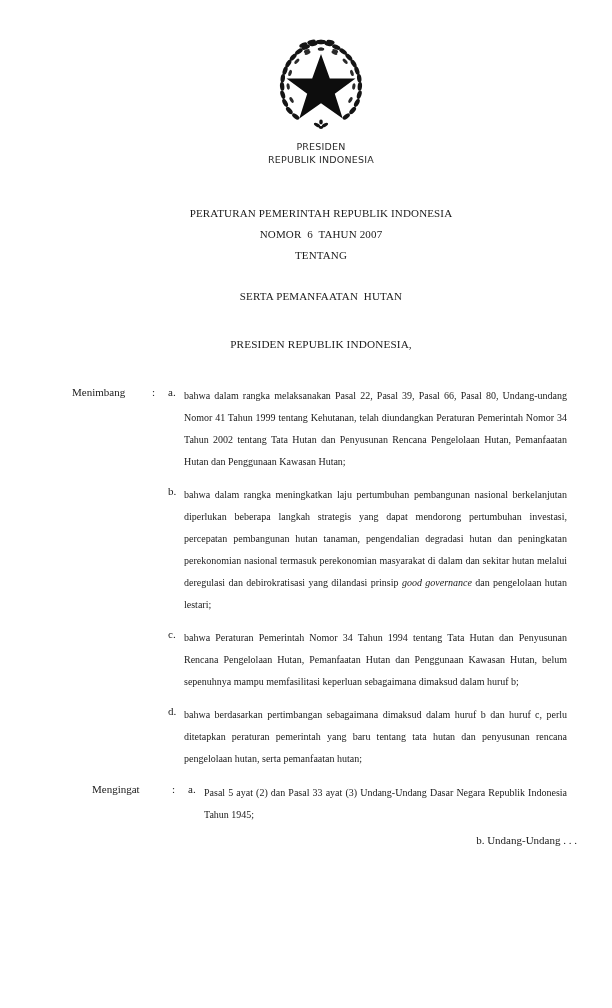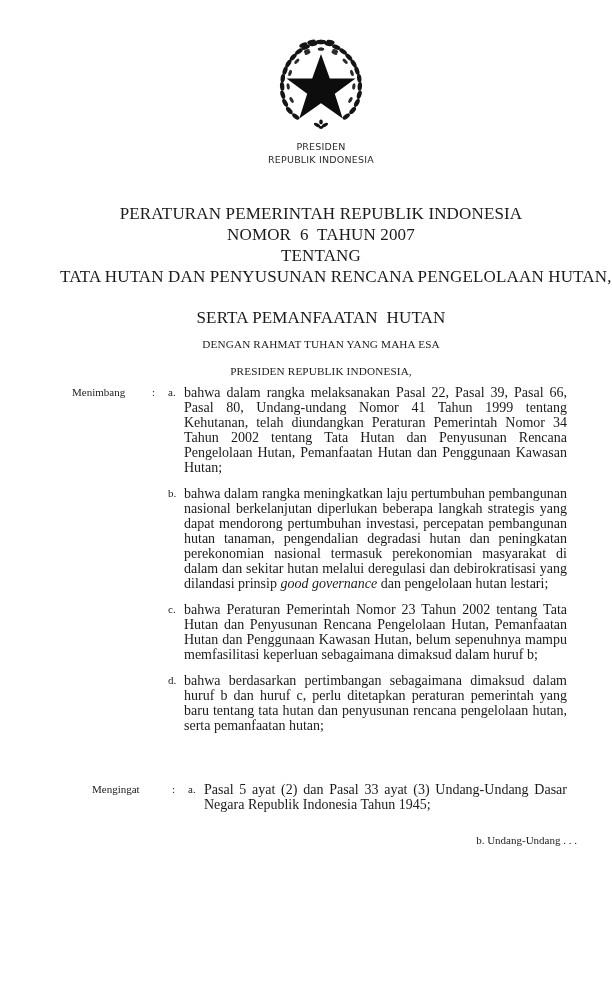--- a/index.html
+++ b/index.html
@@ -43,21 +43,21 @@
 
   
   .title-block {
     position: absolute;
     left: 60px;
     right: 60px;
     top: 203px;
     text-align: center;
   }
   .title-line {
-    font-size: 17px;
+    font-size: 11px;
     line-height: 21px;
     letter-spacing: 0.15px;
     white-space: pre;
   }
   .title-line.nomor { }
   .title-line.tentang { }
   .title-line.subject1 { }
   .title-line.subject2 { margin-top: 20px; }
 
   
@@ -109,22 +109,22 @@
   }
   .clause-item:last-child { margin-bottom: 0; }
   .clause-marker {
     width: 16px;
     flex: 0 0 16px;
     font-size: 11px;
     line-height: 15.5px;
   }
   .clause-text {
     flex: 1 1 auto;
-    font-size: 14px;
-    line-height: 15px;
+    font-size: 10px;
+    line-height: 22px;
     text-align: justify;
     text-justify: inter-word;
     hyphens: none;
   }
   .clause-text i { font-style: italic; }
 
   
   .footer-cont {
     position: absolute;
     right: 65px;
@@ -307,26 +307,24 @@
     <div class="emblem-caption">
       <div>PRESIDEN</div>
       <div>REPUBLIK INDONESIA</div>
     </div>
   </div>
 
   <div class="title-block">
     <div class="title-line">PERATURAN PEMERINTAH REPUBLIK INDONESIA</div>
     <div class="title-line nomor">NOMOR  6  TAHUN 2007</div>
     <div class="title-line tentang">TENTANG</div>
-    <div class="title-line subject1">TATA HUTAN DAN PENYUSUNAN RENCANA PENGELOLAAN HUTAN,</div>
     <div class="title-line subject2">SERTA PEMANFAATAN  HUTAN</div>
   </div>
 
   <div class="preamble">
-    <div class="preamble-line">DENGAN RAHMAT TUHAN YANG MAHA ESA</div>
     <div class="preamble-line">PRESIDEN REPUBLIK INDONESIA,</div>
   </div>
 
   <div class="clause-group menimbang">
     <div class="clause-row">
       <div class="clause-label">Menimbang</div>
       <div class="clause-colon">:</div>
       <div class="clause-items">
 
         <div class="clause-item">
@@ -334,21 +332,21 @@
           <div class="clause-text">bahwa dalam rangka melaksanakan Pasal 22, Pasal 39, Pasal 66, Pasal 80, Undang-undang Nomor 41 Tahun 1999 tentang Kehutanan, telah diundangkan Peraturan Pemerintah Nomor 34 Tahun 2002 tentang Tata Hutan dan Penyusunan Rencana Pengelolaan Hutan, Pemanfaatan Hutan dan Penggunaan Kawasan Hutan;</div>
         </div>
 
         <div class="clause-item">
           <div class="clause-marker">b.</div>
           <div class="clause-text"><span>bahwa dalam rangka meningkatkan laju pertumbuhan pembangunan nasional berkelanjutan diperlukan beberapa langkah strategis yang dapat mendorong pertumbuhan investasi, percepatan pembangunan hutan tanaman, pengendalian degradasi hutan dan peningkatan perekonomian nasional termasuk perekonomian masyarakat di dalam dan sekitar hutan melalui deregulasi dan debirokratisasi yang dilandasi prinsip </span><i>good governance</i><span> dan pengelolaan hutan lestari;</span></div>
         </div>
 
         <div class="clause-item">
           <div class="clause-marker">c.</div>
-          <div class="clause-text">bahwa Peraturan Pemerintah Nomor 23 Tahun 2002 tentang Tata Hutan dan Penyusunan Rencana Pengelolaan Hutan, Pemanfaatan Hutan dan Penggunaan Kawasan Hutan, belum sepenuhnya mampu memfasilitasi keperluan sebagaimana dimaksud dalam huruf b;</div>
+          <div class="clause-text">bahwa Peraturan Pemerintah Nomor 34 Tahun 1994 tentang Tata Hutan dan Penyusunan Rencana Pengelolaan Hutan, Pemanfaatan Hutan dan Penggunaan Kawasan Hutan, belum sepenuhnya mampu memfasilitasi keperluan sebagaimana dimaksud dalam huruf b;</div>
         </div>
 
         <div class="clause-item">
           <div class="clause-marker">d.</div>
           <div class="clause-text">bahwa berdasarkan pertimbangan sebagaimana dimaksud dalam huruf b dan huruf c, perlu ditetapkan peraturan pemerintah yang baru tentang tata hutan dan penyusunan rencana pengelolaan hutan, serta pemanfaatan hutan;</div>
         </div>
 
       </div>
     </div>
   </div>

